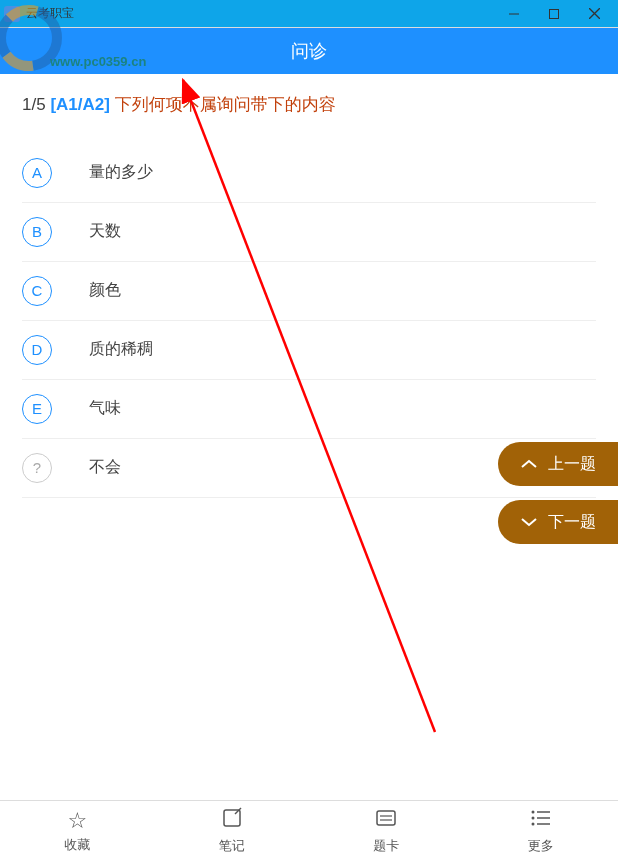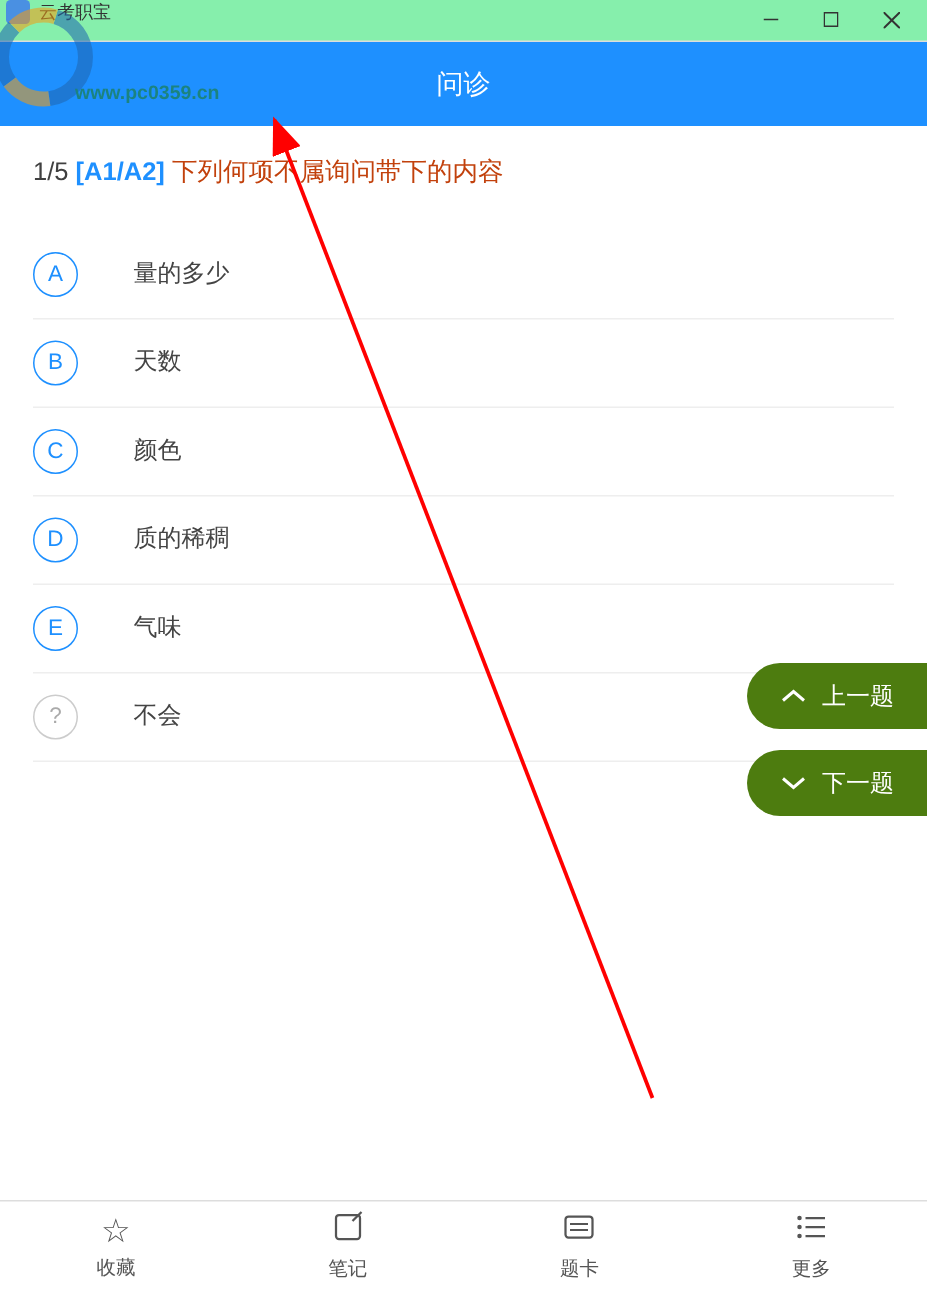--- a/index.html
+++ b/index.html
@@ -6,22 +6,23 @@
     body {
       width: 618px;
       height: 860px;
       font-family: "Microsoft YaHei", sans-serif;
       background: #fff;
       position: relative;
       overflow: hidden;
     }
     .titlebar {
       height: 28px;
-      background: #86efac;
-      display: flex;
+      background: #0ea5e9;
+      display: flex;
+      align-items: center;
       padding: 0 4px;
       border-bottom: 1px solid #ddd;
     }
     .titlebar-icon {
       width: 16px; height: 16px;
       background: #4a90e2;
       border-radius: 3px;
       margin-right: 6px;
     }
     .titlebar-title {
@@ -35,21 +36,21 @@
     .win-btn {
       width: 40px;
       height: 26px;
       display: flex;
       align-items: center;
       justify-content: center;
       font-size: 14px;
       color: #333;
     }
     .header {
-      height: 56px;
+      height: 46px;
       background: #1e90ff;
       color: #fff;
       display: flex;
       align-items: center;
       justify-content: center;
       font-size: 18px;
       position: relative;
     }
     .content {
       padding: 18px 22px 0 22px;
@@ -92,21 +93,21 @@
       font-size: 16px;
       color: #444;
       margin-left: 19px;
     }
     .nav-buttons {
       position: absolute;
       right: 0;
       top: 442px;
     }
     .nav-btn {
-      background: #4d7c0f;
+      background: #a16207;
       color: #fff;
       font-size: 16px;
       height: 44px;
       width: 120px;
       border-radius: 22px 0 0 22px;
       display: flex;
       align-items: center;
       justify-content: center;
       margin-bottom: 14px;
     }

